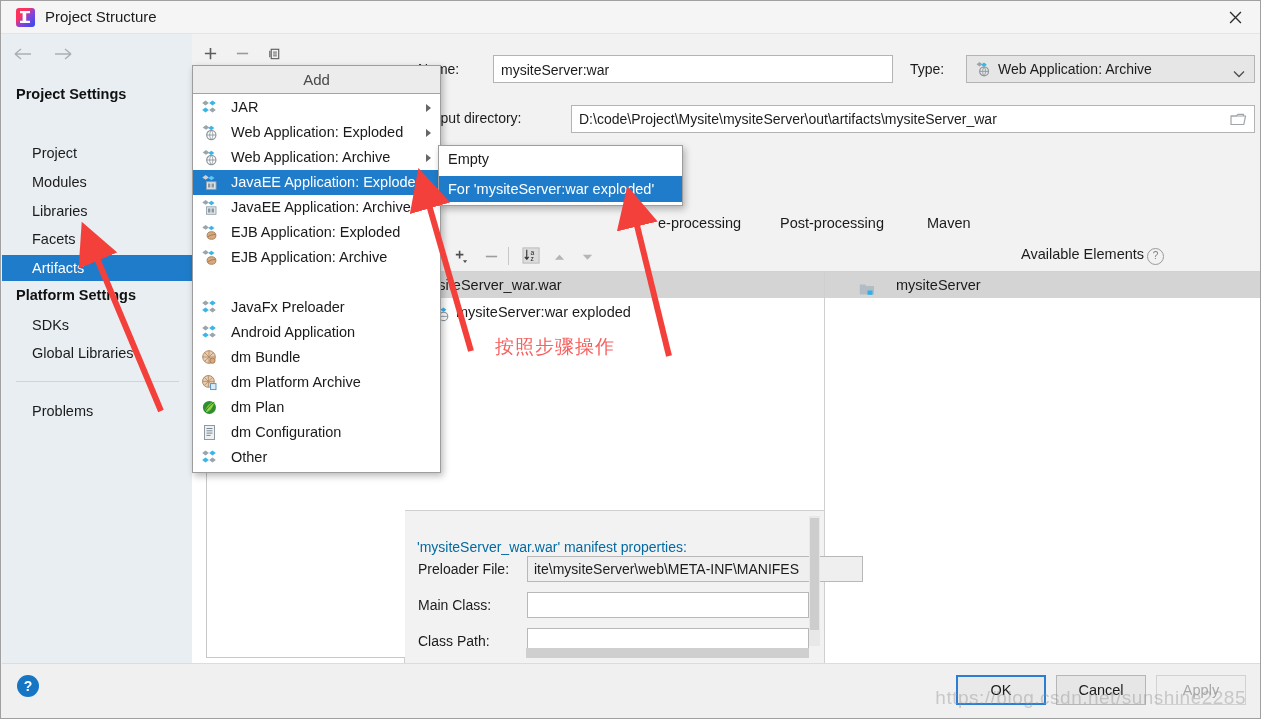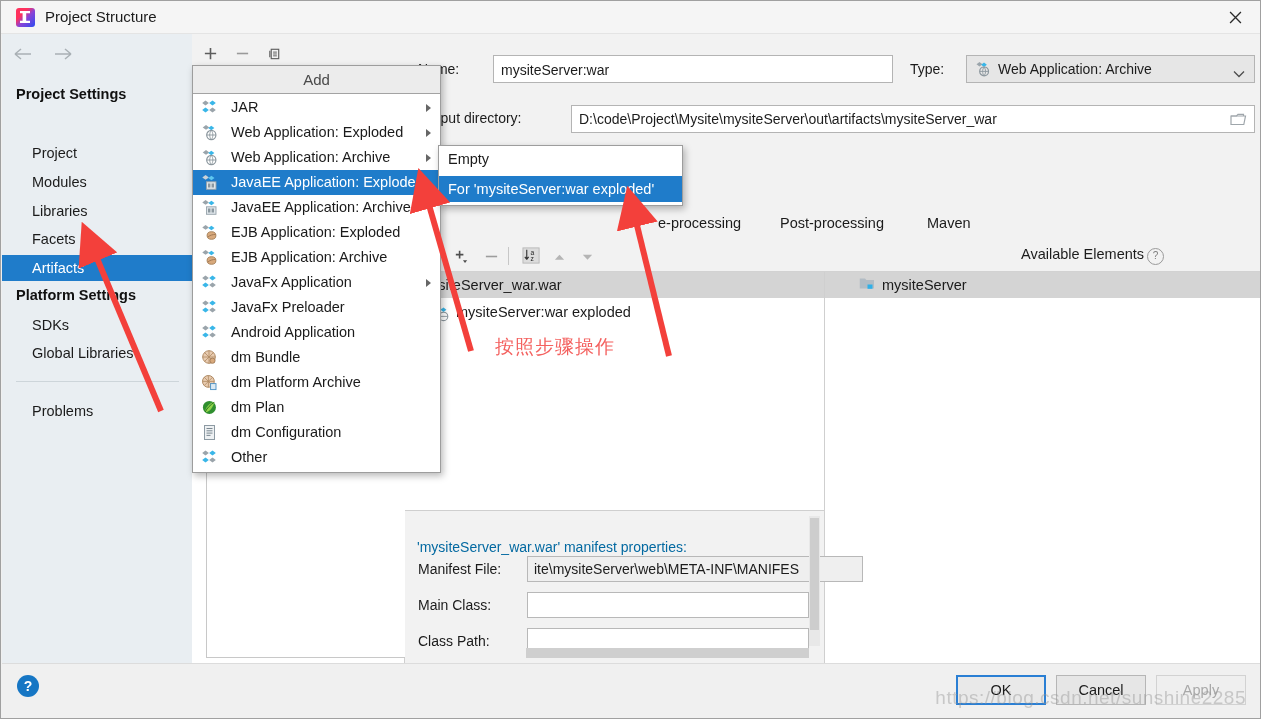--- a/index.html
+++ b/index.html
@@ -317,34 +317,34 @@
               <path d="M9.5 1.6 L12.4 3.8 L9.5 6 L6.6 3.8 Z" fill="#39b6e8"></path>
               <circle cx="9.6" cy="10.4" r="4.2" fill="none" stroke="#8c979e" stroke-width="1.1"></circle>
               <path d="M5.4 10.4 H13.8" stroke="#8c979e" stroke-width=".9"></path>
             </svg>
           </span>
           <span>mysiteServer:war exploded</span>
         </div>
       </div>
 
       <div class="availpane">
-        <div class="availrow" style="top:0;display:flex;align-items:flex-start;gap:7px;">
+        <div class="availrow" style="top:0;display:flex;align-items:center;gap:21px;">
           <span style="display:inline-block;width:16px;height:14px;">
             <svg viewBox="0 0 16 14" width="16" height="14">
               <path d="M0.8 2.4 H6 L7.3 4 H15 V12.4 H0.8 Z" fill="#b2bcc4"></path>
               <rect x="8.5" y="8.5" width="5" height="4.3" fill="#2fb0e8"></rect>
             </svg>
           </span>
           <span>mysiteServer</span>
         </div>
       </div>
 
       <div class="manifest">
         <div class="mantitle">'mysiteServer_war.war' manifest properties:</div>
-        <div class="manlabel" style="top:50px">Manifest File:</div>
+        <div class="manlabel" style="top:50px">Preloader File:</div>
         <div class="maninput ro" style="top:45px;width:336px">ite\mysiteServer\web\META-INF\MANIFES</div>
         <div class="manlabel" style="top:86px">Main Class:</div>
         <div class="maninput" style="top:81px;width:282px"></div>
         <div class="manlabel" style="top:122px">Class Path:</div>
         <div class="maninput" style="top:117px;width:282px"></div>
       </div>
       <div class="manvscroll"></div>
       <div class="manvthumb"></div>
       <div class="manhscroll"></div>
 
@@ -428,30 +428,20 @@
     <div class="mrow" style="top:179px">
       <span class="micon"><svg viewBox="0 0 17 17" width="17" height="17">
             <path d="M4.6 1 L7.9 3.4 L4.6 5.8 L1.3 3.4 Z" fill="#9aa4ab"></path>
             <path d="M10.4 1.8 L13.5 4 L10.4 6.2 L7.3 4 Z" fill="#39b6e8"></path>
             <ellipse cx="10.5" cy="11.5" rx="4.4" ry="3.8" fill="#d8a97c" stroke="#a07a52" stroke-width=".9"></ellipse>
             <path d="M7 13 C9 11 12 10.6 14.6 10.3" stroke="#9b7450" stroke-width=".9" fill="none"></path>
           </svg></span>
       <span>EJB Application: Archive</span>
     </div>
 
-    <div class="mrow" style="top:204px">
-      <span class="micon"><svg viewBox="0 0 17 17" width="17" height="17">
-            <path d="M4.5 1.5 L7.8 4 L4.5 6.5 L1.2 4 Z" fill="#9aa4ab"></path>
-            <path d="M11.5 1.5 L14.8 4 L11.5 6.5 L8.2 4 Z" fill="#39b6e8"></path>
-            <path d="M4.5 8.5 L7.8 11 L4.5 13.5 L1.2 11 Z" fill="#39b6e8"></path>
-            <path d="M11.5 8.5 L14.8 11 L11.5 13.5 L8.2 11 Z" fill="#9aa4ab"></path>
-          </svg></span>
-      <span>JavaFx Application</span>
-      <span class="marrow"></span>
-    </div>
 
     <div class="mrow" style="top:229px">
       <span class="micon"><svg viewBox="0 0 17 17" width="17" height="17">
             <path d="M4.5 1.5 L7.8 4 L4.5 6.5 L1.2 4 Z" fill="#9aa4ab"></path>
             <path d="M11.5 1.5 L14.8 4 L11.5 6.5 L8.2 4 Z" fill="#39b6e8"></path>
             <path d="M4.5 8.5 L7.8 11 L4.5 13.5 L1.2 11 Z" fill="#39b6e8"></path>
             <path d="M11.5 8.5 L14.8 11 L11.5 13.5 L8.2 11 Z" fill="#9aa4ab"></path>
           </svg></span>
       <span>JavaFx Preloader</span>
     </div>

